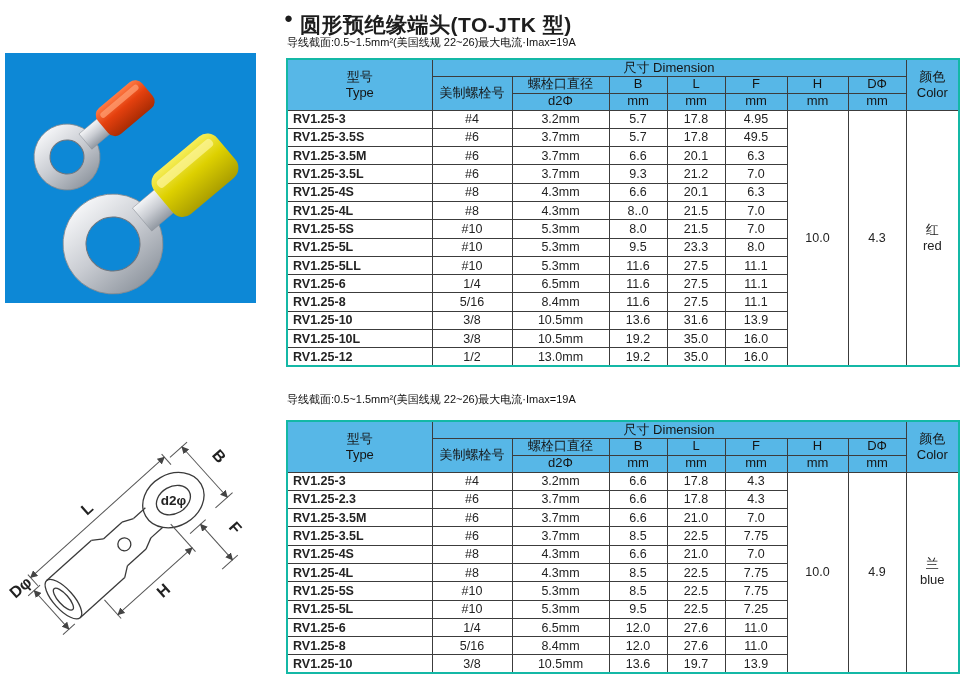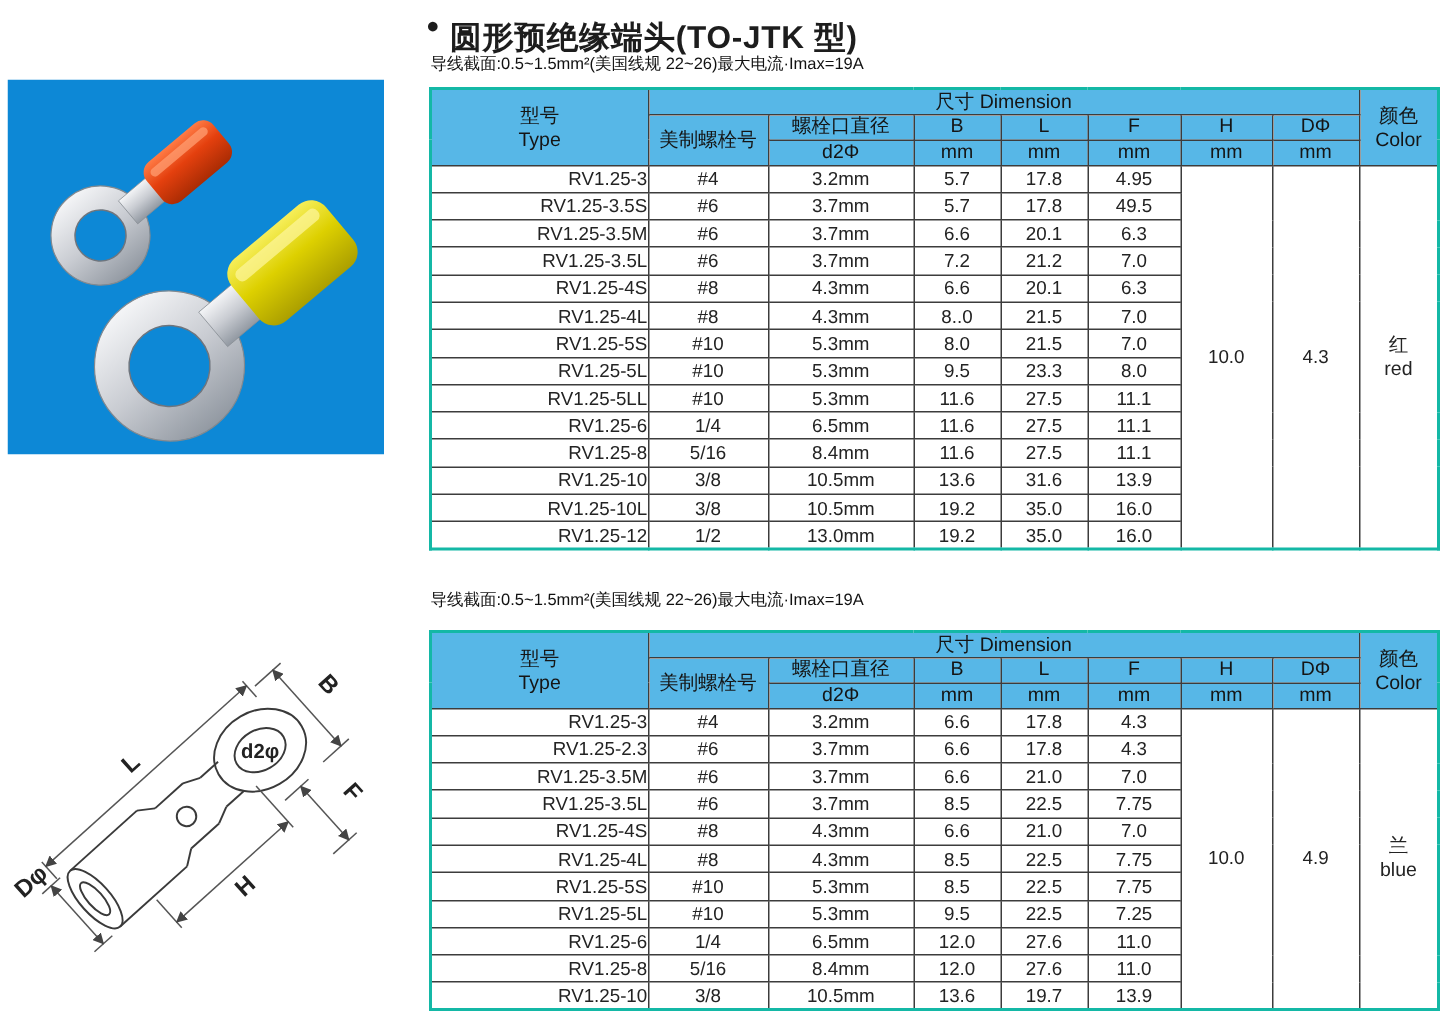--- a/index.html
+++ b/index.html
@@ -30,21 +30,21 @@
   #table1{top:420px;}
   .spec th,.spec td{
     border:1px solid var(--grid);padding:0;text-align:center;vertical-align:middle;
     white-space:nowrap;overflow:hidden;
   }
   .spec thead th{
     background:var(--header-bg);font-weight:normal;font-size:13px;height:17px;line-height:1.1;color:#151515;
   }
   .spec thead th.two-line{line-height:1.25;}
   .spec tbody td{font-size:12.5px;height:18.3px;color:#232323;}
-  .spec tbody td.c-model{text-align:right;padding-left:5px;}
+  .spec tbody td.c-model{text-align:left;padding-left:5px;font-weight:bold;}
   .spec tbody td.c-color{font-size:13px;line-height:1.25;}
 </style>
 </head>
 <body>
 
 <div class="title-row">
   <span class="bullet">●</span>
   <span class="page-title">圆形预绝缘端头(TO-JTK 型)</span>
 </div>
 
@@ -223,21 +223,21 @@
         <td>#6</td>
         <td>3.7mm</td>
         <td>6.6</td>
         <td>20.1</td>
         <td>6.3</td>
       </tr>
       <tr>
         <td class="c-model">RV1.25-3.5L</td>
         <td>#6</td>
         <td>3.7mm</td>
-        <td>7.2</td>
+        <td>9.3</td>
         <td>21.2</td>
         <td>7.0</td>
       </tr>
       <tr>
         <td class="c-model">RV1.25-4S</td>
         <td>#8</td>
         <td>4.3mm</td>
         <td>6.6</td>
         <td>20.1</td>
         <td>6.3</td>

